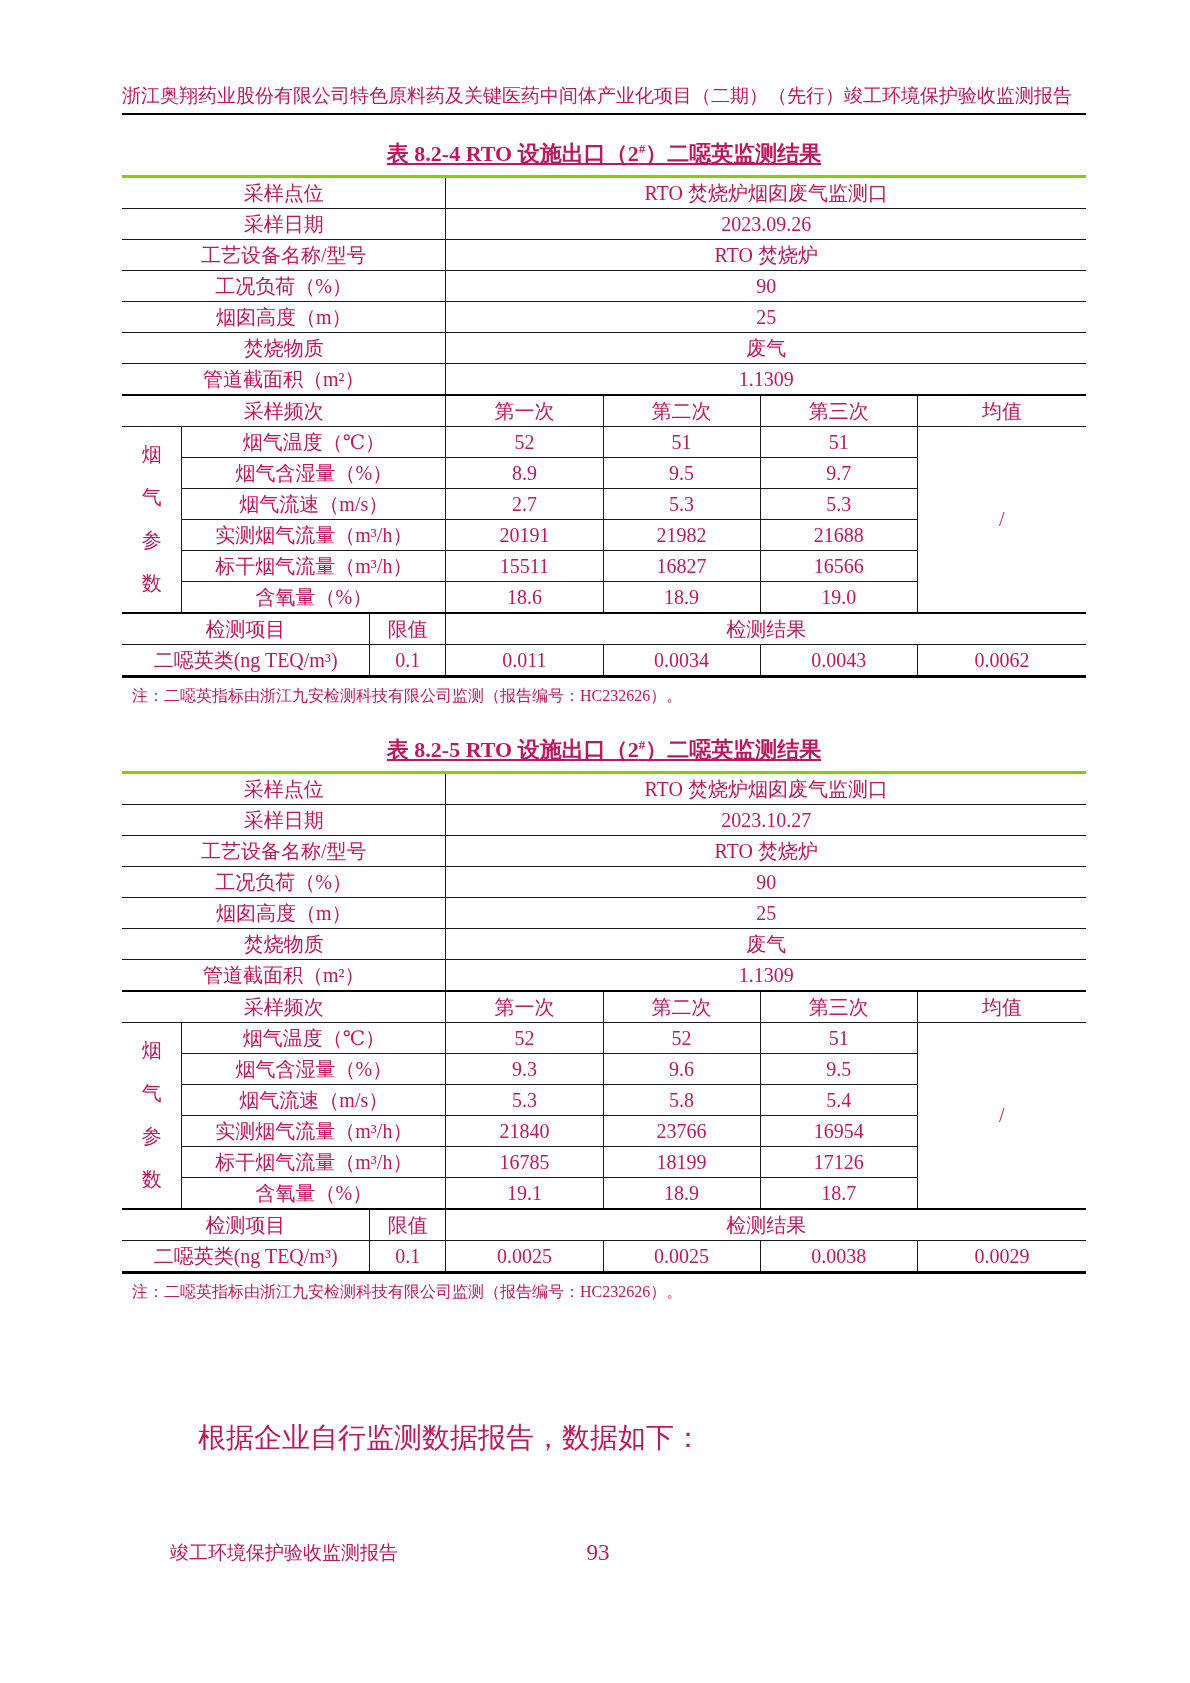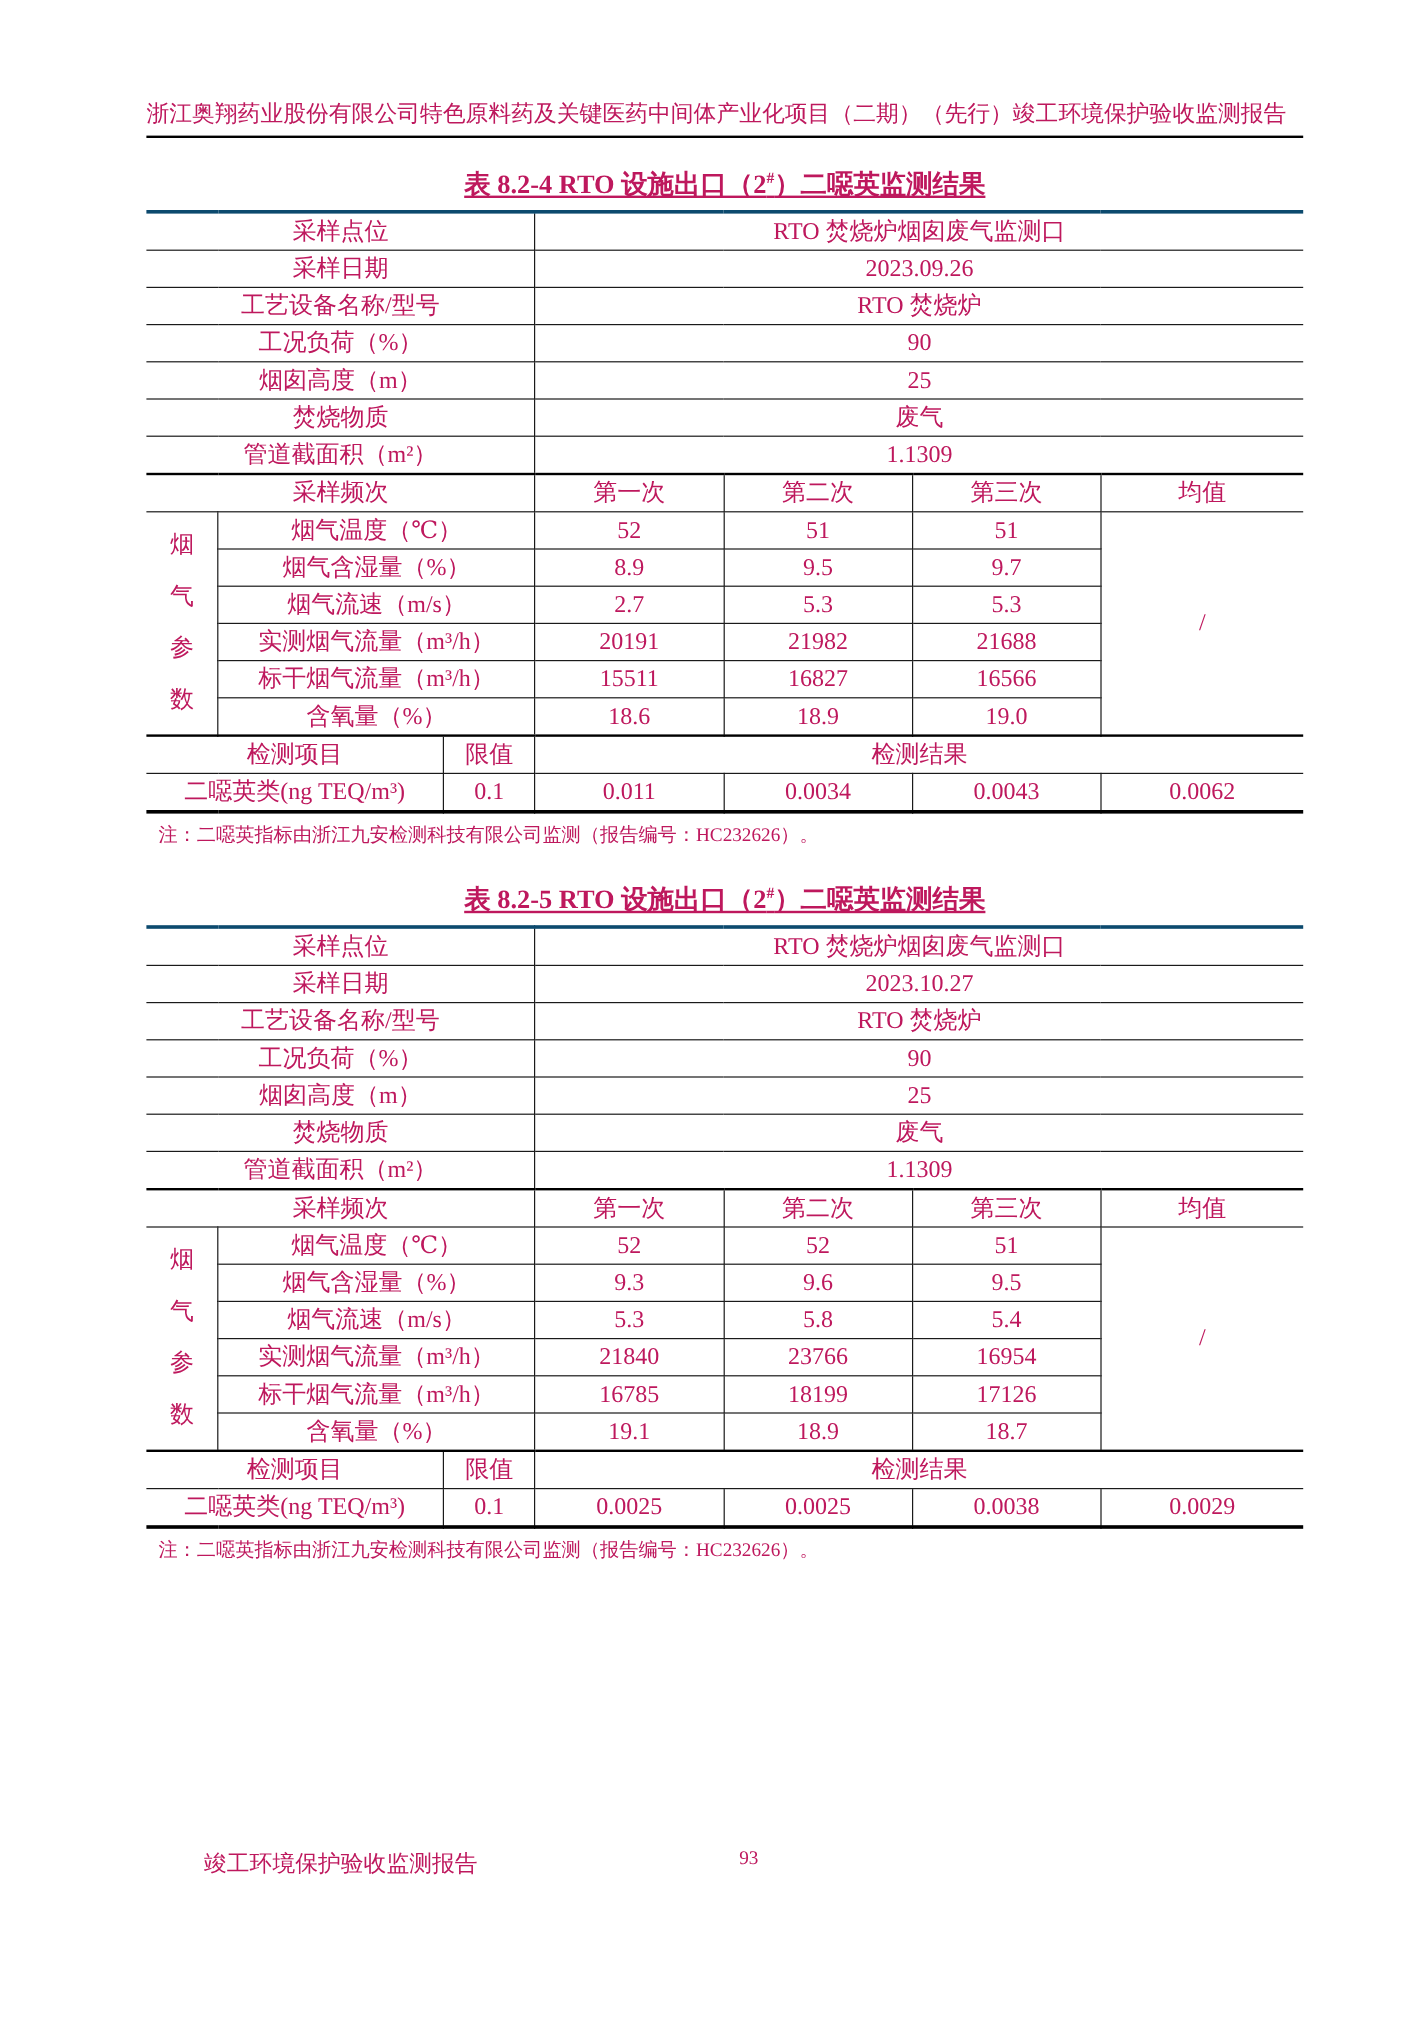--- a/index.html
+++ b/index.html
@@ -24,21 +24,21 @@
     font-weight:bold;
     font-size:22px;
     margin:24px 0 6px 0;
     text-decoration:underline;
   }
   .tbl-title sup { font-size:13px; }
   table.rpt {
     width:100%;
     border-collapse:collapse;
     table-layout:fixed;
-    border-top:3px solid #0c4a6e;
+    border-top:3px solid #84cc16;
     border-bottom:3px solid #000;
     border-left:hidden;
     border-right:hidden;
   }
   .rpt td {
     border:1px solid #1a1a1a;
     text-align:center;
     vertical-align:middle;
     font-size:20px;
     line-height:1.1;
@@ -63,21 +63,21 @@
     margin-top:116px;
     text-indent:76px;
   }
   .doc-footer {
     position:absolute;
     left:0; top:1540px;
     width:1190px;
     font-size:19px;
   }
   .doc-footer .org { position:absolute; left:170px; top:0; }
-  .doc-footer .pagenum { position:absolute; left:584px; top:0; width:80px; text-align:center; font-size:16px; }
+  .doc-footer .pagenum { position:absolute; left:558px; top:0; width:80px; text-align:center; font-size:23px; }
 </style>
 </head>
 <body>
 
 <div class="page">
 
   <div class="doc-header">浙江奥翔药业股份有限公司特色原料药及关键医药中间体产业化项目（二期）（先行）竣工环境保护验收监测报告</div>
 
   <div class="tbl-title"><span>表 8.2-4 RTO 设施出口（2</span><sup>#</sup><span>）二噁英监测结果</span></div>
 
@@ -286,19 +286,20 @@
       <td>0.0025</td>
       <td>0.0025</td>
       <td>0.0038</td>
       <td>0.0029</td>
     </tr>
   </tbody>
     </table>
 
   <div class="note">注：二噁英指标由浙江九安检测科技有限公司监测（报告编号：HC232626）。</div>
 
+  <div class="body-para">根据企业自行监测数据报告，数据如下：</div>
 
   <div class="doc-footer">
     <span class="org">竣工环境保护验收监测报告</span>
     <span class="pagenum">93</span>
   </div>
 
 </div>
 
 </body></html>

